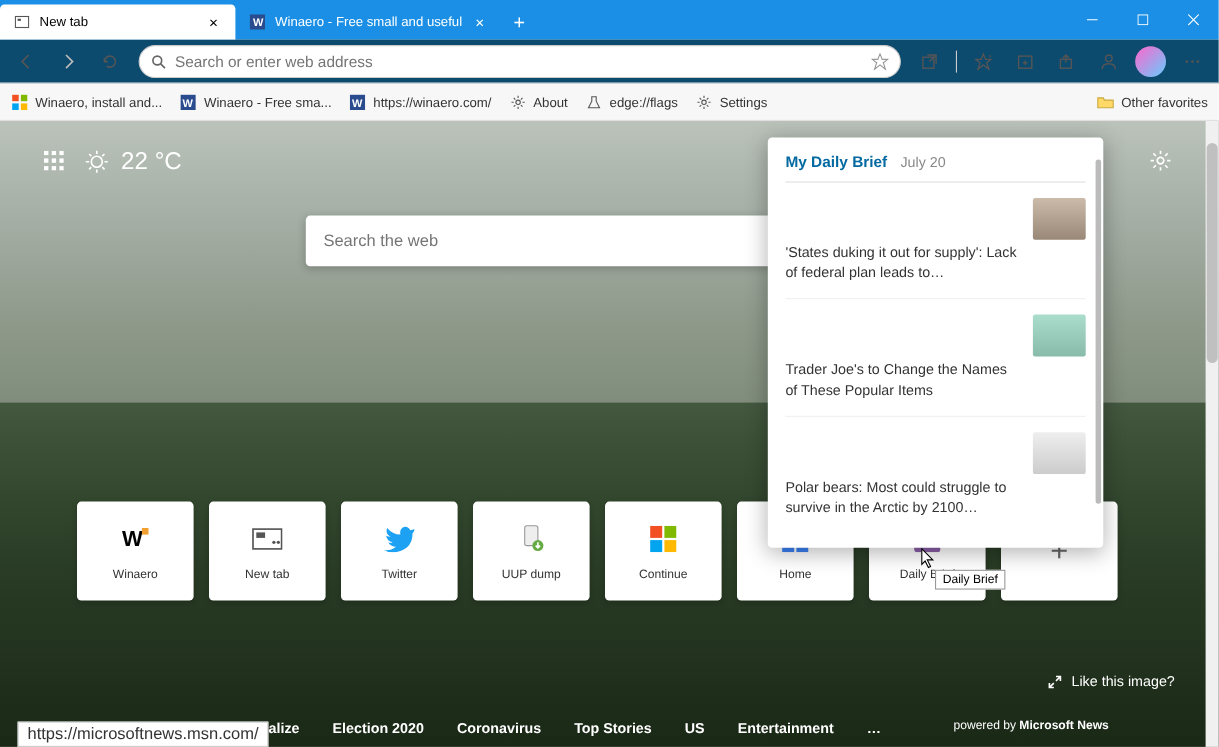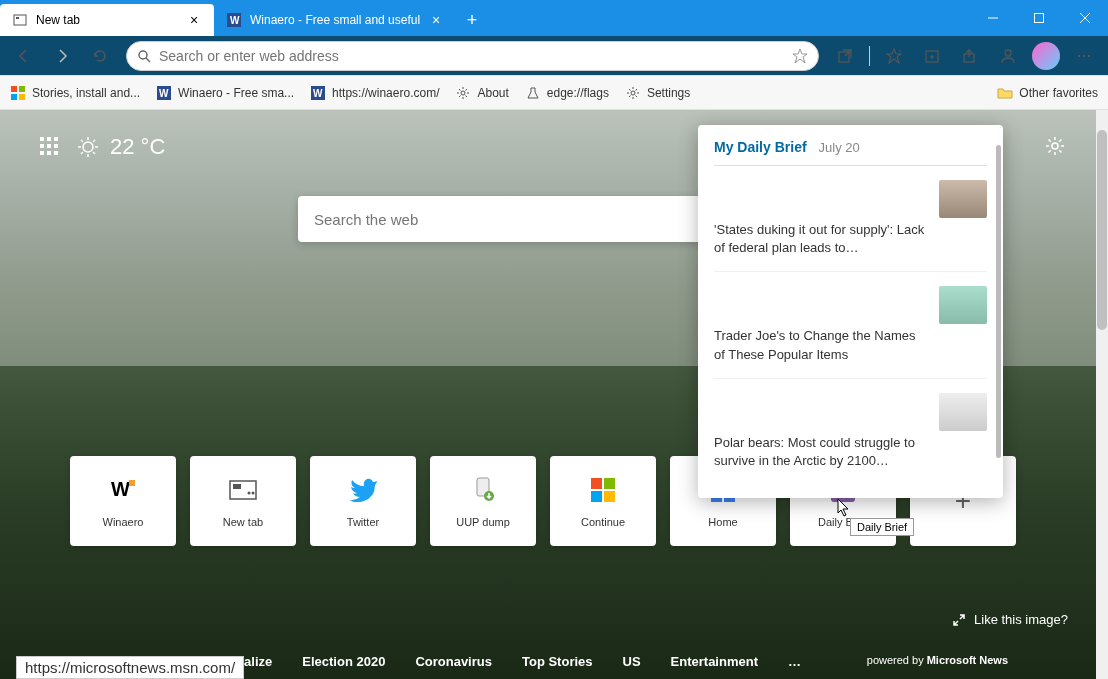--- a/index.html
+++ b/index.html
@@ -38,21 +38,21 @@
 .scrollbar-track { position:absolute; right:0; top:0; bottom:0; width:12px; background:#f0f0f0; z-index:5; }
 .scrollbar-thumb { position:absolute; right:1px; top:20px; width:10px; height:200px; background:#c0c0c0; border-radius:5px; z-index:6; }
 
 
 .header-row { position: absolute; top: 24px; left: 40px; right: 40px; display: flex; align-items: center; color: #fff; }
 .grid-icon { width: 20px; height: 20px; margin-right: 16px; }
 .weather { display: flex; align-items: center; gap: 10px; font-size: 22px; font-weight: 400; }
 .gear-icon { margin-left: auto; width: 24px; height: 24px; color: #fff; }
 
 
-.searchbox { position: absolute; top: 86px; left: 278px; width: 550px; height: 46px; background: #fff; border-radius: 4px; display: flex; align-items: center; padding: 0 16px; box-shadow: 0 2px 8px rgba(0,0,0,0.2); margin-left: 20px; }
+.searchbox { position: absolute; top: 86px; left: 278px; width: 550px; height: 46px; background: #fff; border-radius: 4px; display: flex; align-items: center; padding: 0 16px; box-shadow: 0 2px 8px rgba(0,0,0,0.2); }
 .searchbox input { border: none; outline: none; flex: 1; font-size: 15px; color: #666; }
 
 
 .caption { position: absolute; top: 244px; left: 440px; display: flex; align-items: flex-start; gap: 14px; color: #fff; font-size: 13px; max-width: 300px; }
 .caption-icon { width: 34px; height: 34px; border-radius: 50%; background: rgba(0,0,0,0.4); display: flex; align-items: center; justify-content: center; flex-shrink:0; }
 
 
 .brief-panel { position: absolute; top: 15px; right: 105px; width: 305px; background: #fff; border-radius: 4px; box-shadow: 0 4px 20px rgba(0,0,0,0.3); padding: 14px 16px; z-index: 10; }
 .brief-header { display: flex; align-items: baseline; gap: 12px; padding-bottom: 10px; border-bottom: 1px solid #e0e0e0; }
 .brief-title { font-size: 14px; font-weight: 600; color: #0369a1; }
@@ -210,21 +210,21 @@
 <div class="bookmarks">
   <div class="bookmark">
       <span class="bm-icon">
         <svg width="14" height="14">
           <rect x="0" y="0" width="6" height="6" fill="#f25022"></rect>
           <rect x="8" y="0" width="6" height="6" fill="#7fba00"></rect>
           <rect x="0" y="8" width="6" height="6" fill="#00a4ef"></rect>
           <rect x="8" y="8" width="6" height="6" fill="#ffb900"></rect>
         </svg>
       </span>
-      <span>Stories, install and...</span>
+      <span>Winaero, install and...</span>
     </div>
   <div class="bookmark">
       <span class="bm-icon">
         <svg width="14" height="14">
           <rect width="14" height="14" fill="#2a4b8d"></rect>
           <text x="2" y="11" fill="#fff" font-size="10" font-weight="bold">W</text>
         </svg>
       </span>
       <span>Winaero - Free sma...</span>
     </div>

